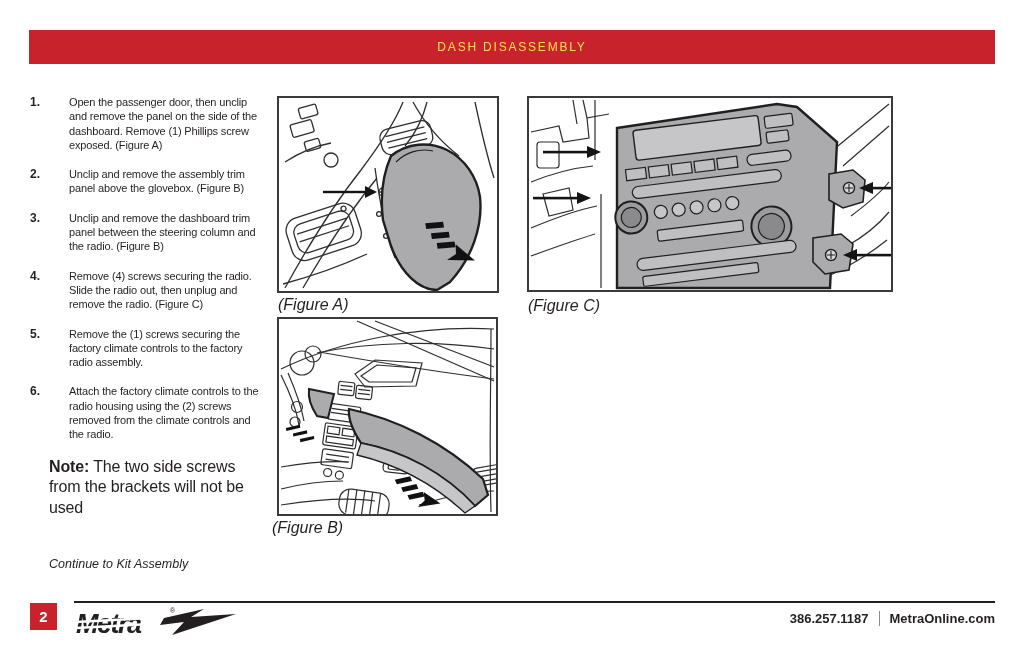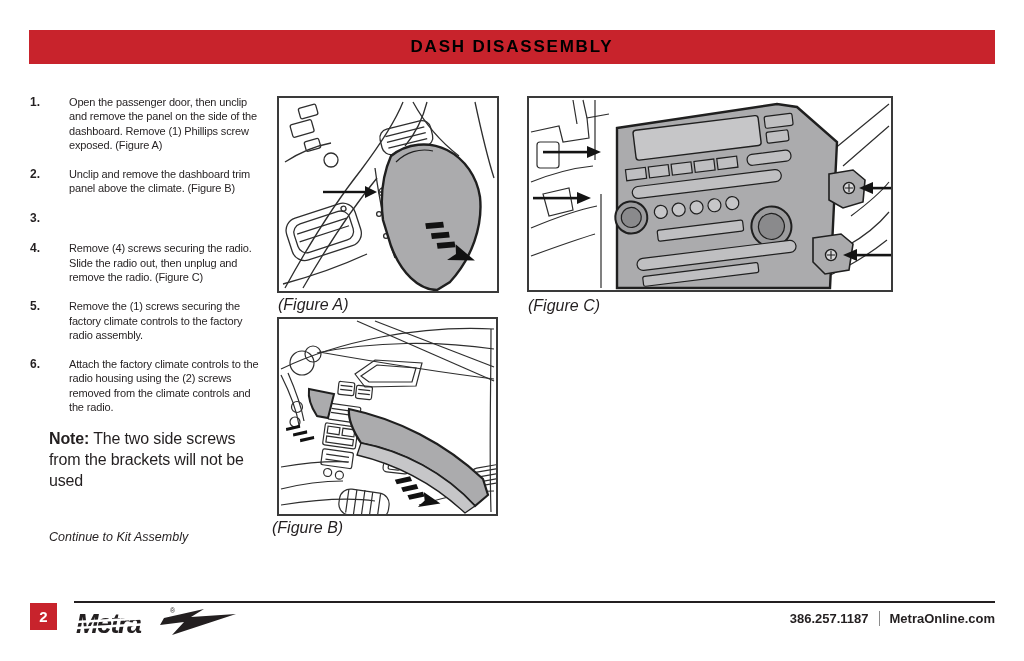--- a/index.html
+++ b/index.html
@@ -9,21 +9,21 @@
     font-family:"Liberation Sans", sans-serif;
   }
   .page { position:absolute; inset:0; background:#fff; }
 
   
   .banner {
     position:absolute; left:29px; top:30px; width:966px; height:34px;
     background:#C8232C; display:flex; align-items:center; justify-content:center;
   }
   .banner-title {
-    color:#000000; font-size:17px; font-weight:bold; letter-spacing:1.8px;
+    color:#fde047; font-size:12px; font-weight:normal; letter-spacing:1.8px;
   }
 
   
   .steps {
     position:absolute; left:30px; top:95px; width:232px;
     display:flex; flex-direction:column; gap:15px;
   }
   .step { display:flex; }
   .step-num { flex:none; width:19px; font-size:12px; font-weight:bold; line-height:1.3; }
   .step-text { width:204px; font-size:11px; line-height:1.3; letter-spacing:-0.15px;margin-left:20px; }
@@ -68,24 +68,25 @@
     <span class="banner-title">DASH DISASSEMBLY</span>
   </div>
 
   <div class="steps">
     <div class="step">
       <span class="step-num">1.</span>
       <span class="step-text">Open the passenger door, then unclip and remove the panel on the side of the dashboard. Remove (1) Phillips screw exposed.  (Figure A)</span>
     </div>
     <div class="step">
       <span class="step-num">2.</span>
-      <span class="step-text">Unclip and remove the dashboard trim panel above the climate.  (Figure B)</span>
+      <span class="step-text">Unclip and remove the assembly trim panel above the glovebox.  (Figure B)</span>
     </div>
     <div class="step">
       <span class="step-num">3.</span>
+      <span class="step-text">Unclip and remove the dashboard trim panel between the steering column and the radio.  (Figure B)</span>
     </div>
     <div class="step">
       <span class="step-num">4.</span>
       <span class="step-text">Remove (4) screws securing the radio. Slide the radio out, then unplug and remove the radio.  (Figure C)</span>
     </div>
     <div class="step">
       <span class="step-num">5.</span>
       <span class="step-text">Remove the (1) screws securing the factory climate controls to the factory radio assembly.</span>
     </div>
     <div class="step">

